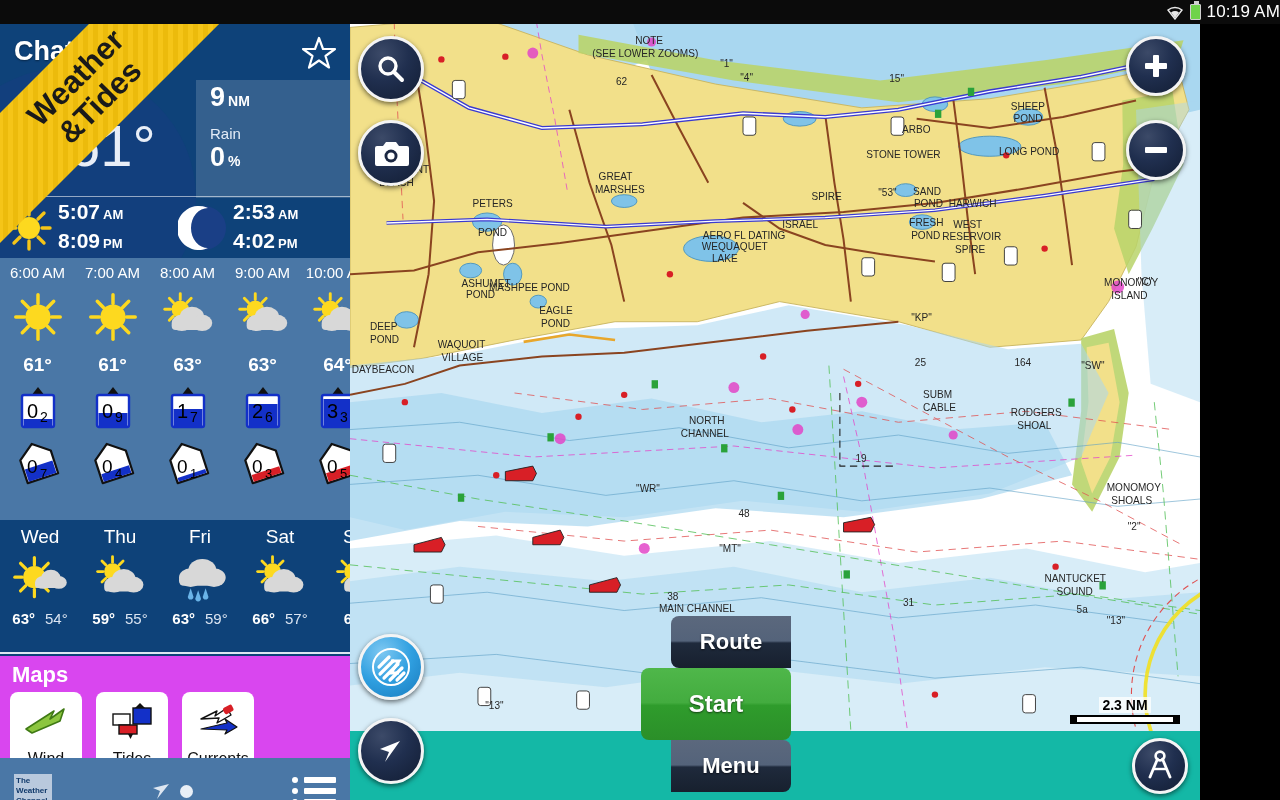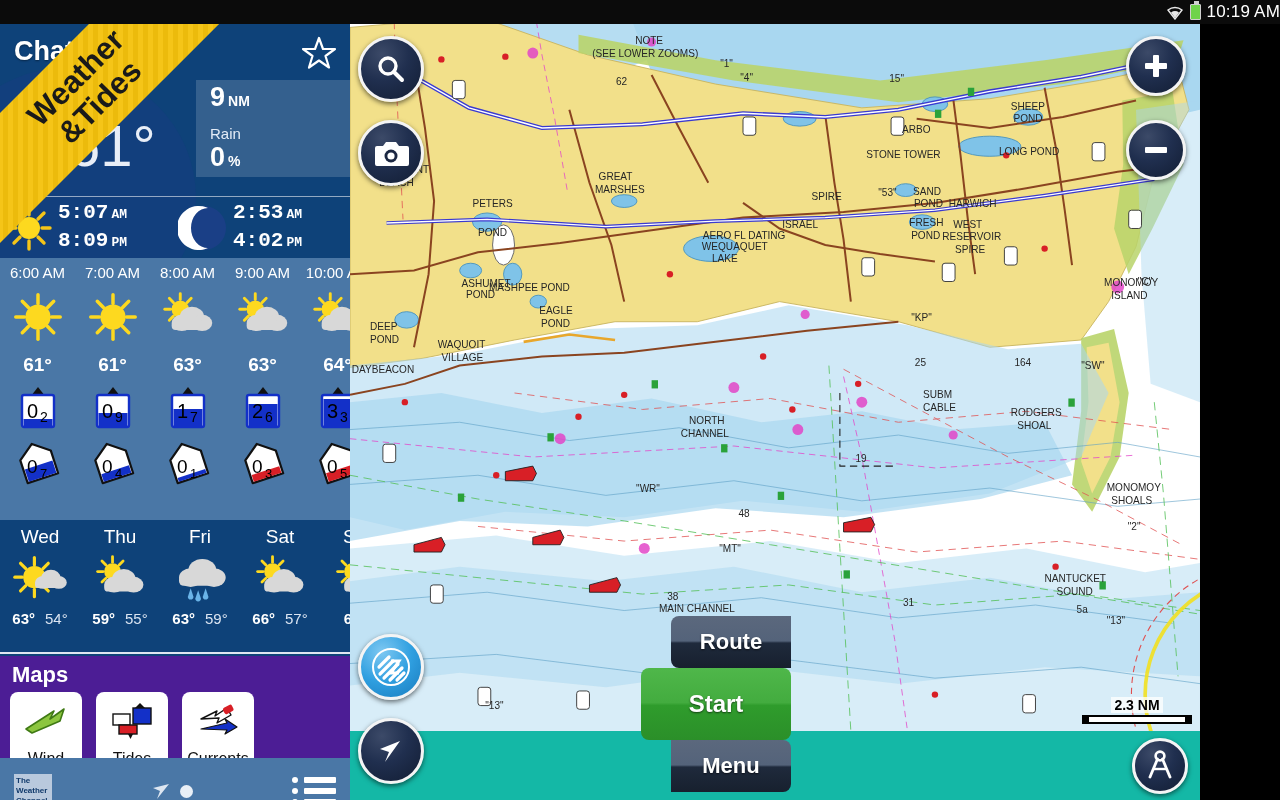--- a/index.html
+++ b/index.html
@@ -63,21 +63,21 @@
     background: linear-gradient(#5b687d 0%, #54637a 48%, #1f2a3c 52%, #17202e 100%);
   }
   #act-route { border-radius: 8px 0 0 8px; }
   #act-menu  { border-radius: 0 8px 8px 0; }
   #act-start {
     width: 150px; height: 72px; border-radius: 8px;
     background: linear-gradient(#4fb74a 0%, #43ac3f 48%, #2f9c2c 52%, #2b8f29 100%);
     font-size: 24px;
   }
   
-  #scalebar { position: absolute; right: 8px; bottom: 76px; z-index: 22; width: 110px; text-align: center; }
+  #scalebar { position: absolute; right: 20px; bottom: 76px; z-index: 22; width: 110px; text-align: center; }
   #scalebar .lbl { font-size: 14px; color: #000; background: rgba(255,255,255,.75);
     display:inline-block; padding: 0 3px; font-weight: 600;}
   #scalebar .bar { height: 9px; border: 2px solid #000; background: #fff; margin-top: 1px; position: relative;}
   #scalebar .bar::before { content:""; position:absolute; left:0; top:0; bottom:0; width:5px; background:#000;}
   #scalebar .bar::after  { content:""; position:absolute; right:0; top:0; bottom:0; width:5px; background:#000;}
 
   
   #sidebar {
     position: absolute; left: 0; top: 24px; width: 350px; height: 776px;
     background: #0e4279; overflow: hidden; z-index: 30;
@@ -91,32 +91,32 @@
   #wx-star { position: absolute; right: 14px; top: 12px; width: 34px; height: 34px; cursor: pointer; }
   #wx-bigcircle {
     position: absolute; left: -64px; top: 44px; width: 260px; height: 260px; border-radius: 50%;
     background: #123f7d;
   }
   #wx-temp {
     position: absolute; left: 68px; top: 88px; font-size: 58px; color: #e8eef7; font-weight: 300;
   }
   #wx-cond { position: absolute; left: 78px; top: 72px; font-size: 16px; color: #cfdcee; }
   #wx-metrics {
-    position: absolute; left: 196px; top: 56px; width: 154px; height: 97px;
+    position: absolute; left: 196px; top: 56px; width: 154px; height: 118px;
     background: rgba(255,255,255,.16);
     padding: 4px 0 0 14px; color: #fff;
   }
   .metric { margin-bottom: 12px; }
   .metric .k { font-size: 15px; color: #e4ecf7; }
   .metric .v { font-size: 27px; font-weight: bold; color: #fff; }
   .metric .v .u { font-size: 14px; font-weight: bold; margin-left: 3px; }
   #wx-metrics .m-vis { margin-top: -2px; }
   #wx-sunline { position: absolute; left: 0; right: 0; top: 172px; height: 1px; background: rgba(255,255,255,.55); }
   #wx-astro { position: absolute; left: 0; top: 173px; width: 350px; height: 61px; display: flex; align-items: center; }
-  .astro-block { display: flex; align-items: center; width: 175px; font-family: Liberation Mono, monospace; }
+  .astro-block { display: flex; align-items: center; width: 175px; }
   .astro-icon { width: 58px; height: 58px; display: flex; align-items: center; justify-content: center; }
   .astro-times { color: #fff; }
   .astro-times div { font-size: 21px; font-weight: bold; line-height: 26px; }
   .astro-times .ampm { font-size: 13px; font-weight: bold; margin-left: 3px; }
 
   
   #wx-hourly {
     position: absolute; top: 234px; left: 0; width: 350px; height: 262px;
     background: #4a77a6; display: flex; overflow: hidden;
   }
@@ -134,21 +134,21 @@
     border-bottom: 2px solid #dfe7f2;
   }
   .day-col { width: 80px; flex: 0 0 80px; text-align: center; padding-top: 6px; }
   .day-col .d { font-size: 19px; color: #fff; }
   .day-col .ic { height: 62px; display: flex; align-items: center; justify-content: center; }
   .day-col .temps { font-size: 15px; color: #fff; }
   .day-col .temps .hi { font-weight: bold; margin-right: 10px; }
   .day-col .temps .lo { color: #dbe5f2; }
 
   
-  #wx-maps { position: absolute; top: 632px; left: 0; width: 350px; height: 102px; background: #4c1d95; }
+  #wx-maps { position: absolute; top: 632px; left: 0; width: 350px; height: 102px; background: #d946ef; }
   #maps-title { color: #fff; font-size: 22px; font-weight: bold; padding: 6px 0 4px 12px; }
   #maps-row { display: flex; gap: 14px; padding-left: 10px; }
   .map-card {
     width: 72px; height: 80px; background: #fff; border-radius: 8px;
     display: flex; flex-direction: column; align-items: center; justify-content: flex-end;
     padding-bottom: 4px; cursor: pointer;
   }
   .map-card .ci { flex: 1; display: flex; align-items: center; justify-content: center; }
   .map-card .cl { font-size: 16px; color: #111; }
 

